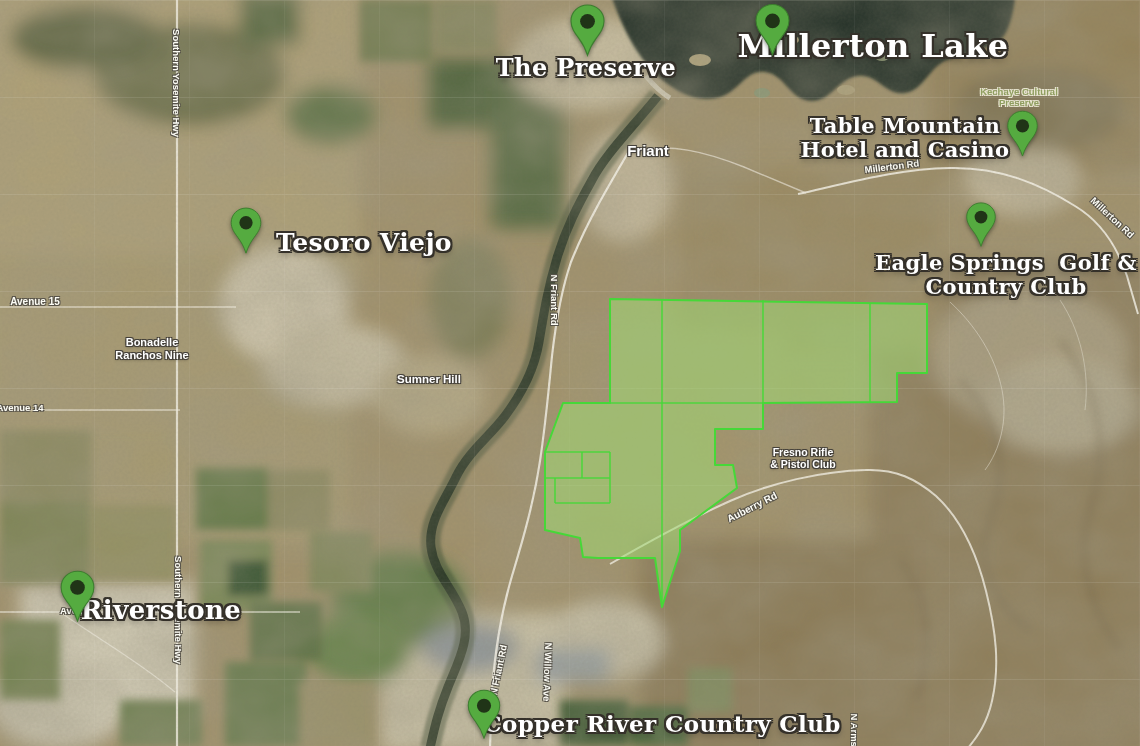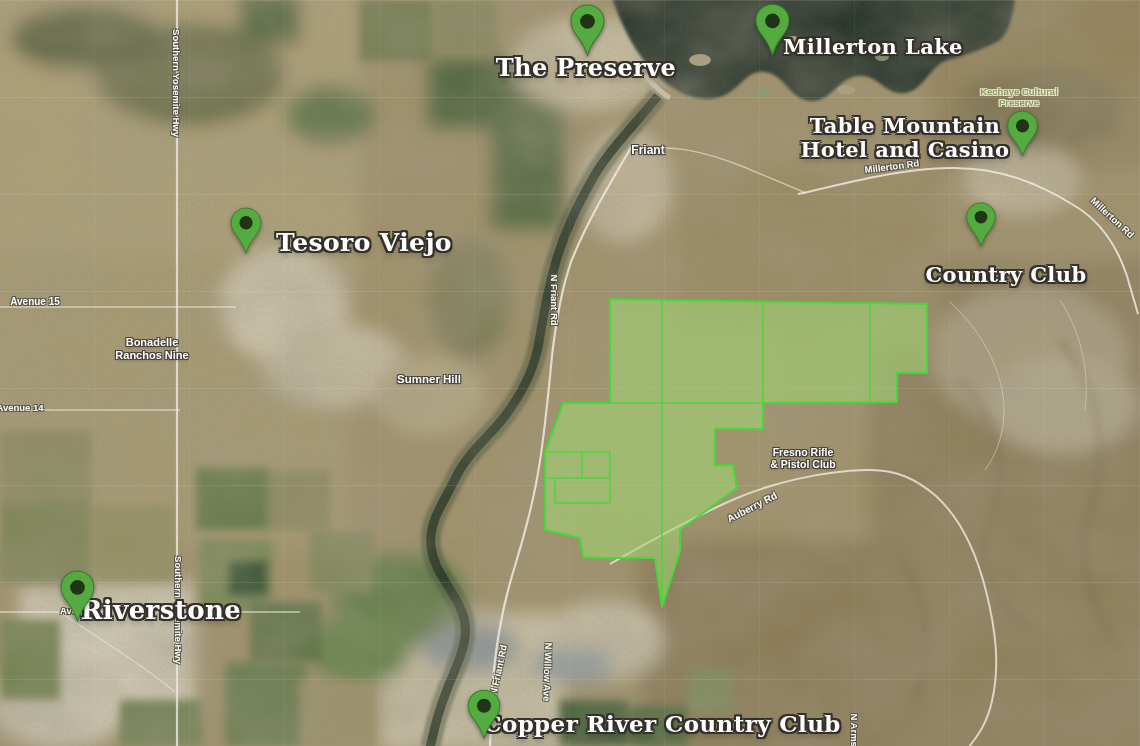--- a/index.html
+++ b/index.html
@@ -166,21 +166,21 @@
       <line x1="870" y1="303" x2="870" y2="402" stroke="#46d838" stroke-width="1.6" opacity=".9"></line>
       <line x1="545" y1="452" x2="610" y2="452" stroke="#46d838" stroke-width="1.6" opacity=".9"></line>
       <line x1="545" y1="478" x2="610" y2="478" stroke="#46d838" stroke-width="1.6" opacity=".9"></line>
       <line x1="555" y1="503" x2="610" y2="503" stroke="#46d838" stroke-width="1.6" opacity=".9"></line>
       <line x1="582" y1="452" x2="582" y2="478" stroke="#46d838" stroke-width="1.6" opacity=".9"></line>
       <line x1="610" y1="452" x2="610" y2="503" stroke="#46d838" stroke-width="1.6" opacity=".9"></line>
       <line x1="555" y1="478" x2="555" y2="503" stroke="#46d838" stroke-width="1.6" opacity=".9"></line>
     </svg>
 
   <div id="labels-layer">
-      <div class="lbl town" style="left: 648px; top: 151px; font-size: 12px; transform: translate(-50%, -50%) rotate(0deg); text-align: center;">
+      <div class="lbl town" style="left: 648px; top: 151px; font-size: 15px; transform: translate(-50%, -50%) rotate(0deg); text-align: center;">
         <span class="line">Friant</span>
       </div>
       <div class="lbl town" style="left: 429px; top: 380px; font-size: 11.5px; transform: translate(-50%, -50%) rotate(0deg);">
         <span class="line">Sumner Hill</span>
       </div>
       <div class="lbl town" style="left: 152px; top: 349px; font-size: 11px; transform: translate(-50%, -50%) rotate(0deg);">
         <span class="line">Bonadelle</span>
         <span class="line">Ranchos Nine</span>
       </div>
       <div class="lbl town" style="left: 803px; top: 458px; font-size: 10.5px; transform: translate(-50%, -50%) rotate(0deg);">
@@ -231,40 +231,41 @@
   <div id="pins-layer">
       <div class="lbl major" style="left: 586px; top: 68px; font-size: 24px; transform: translate(-50%, -50%);">
         <span class="line">The Preserve</span>
       </div>
       <div class="pin" style="left: 568.5px; top: 3px; width: 37px; height: 54px;">
         <svg viewBox="0 0 24 34">
           <path d="M12 .8 C6 .8 1.3 5.4 1.3 11.2 C1.3 15.5 3.6 18.6 6.2 22.1 C8.3 24.9 10.5 28.6 12 33.4 C13.5 28.6 15.7 24.9 17.8 22.1 C20.4 18.6 22.7 15.5 22.7 11.2 C22.7 5.4 18 .8 12 .8 Z" fill="#55ab40" stroke="#3c7e2e" stroke-width="0.7"></path>
           <circle cx="12" cy="11.4" r="4.8" fill="#203417"></circle>
         </svg>
       </div>
-      <div class="lbl major" style="left: 873px; top: 47px; font-size: 21px; transform: translate(-50%, -50%);">
+      <div class="lbl major" style="left: 873px; top: 47px; font-size: 32px; transform: translate(-50%, -50%);">
         <span class="line">Millerton Lake</span>
       </div>
       <div class="pin" style="left: 753.5px; top: 3px; width: 37px; height: 53px;">
         <svg viewBox="0 0 24 34">
           <path d="M12 .8 C6 .8 1.3 5.4 1.3 11.2 C1.3 15.5 3.6 18.6 6.2 22.1 C8.3 24.9 10.5 28.6 12 33.4 C13.5 28.6 15.7 24.9 17.8 22.1 C20.4 18.6 22.7 15.5 22.7 11.2 C22.7 5.4 18 .8 12 .8 Z" fill="#55ab40" stroke="#3c7e2e" stroke-width="0.7"></path>
           <circle cx="12" cy="11.4" r="4.8" fill="#203417"></circle>
         </svg>
       </div>
       <div class="lbl major" style="left: 905px; top: 138px; font-size: 21px; transform: translate(-50%, -50%);">
         <span class="line">Table Mountain</span>
         <span class="line">Hotel and Casino</span>
       </div>
       <div class="pin" style="left: 1005.5px; top: 109px; width: 33px; height: 49px;">
         <svg viewBox="0 0 24 34">
           <path d="M12 .8 C6 .8 1.3 5.4 1.3 11.2 C1.3 15.5 3.6 18.6 6.2 22.1 C8.3 24.9 10.5 28.6 12 33.4 C13.5 28.6 15.7 24.9 17.8 22.1 C20.4 18.6 22.7 15.5 22.7 11.2 C22.7 5.4 18 .8 12 .8 Z" fill="#55ab40" stroke="#3c7e2e" stroke-width="0.7"></path>
           <circle cx="12" cy="11.4" r="4.8" fill="#203417"></circle>
         </svg>
       </div>
       <div class="lbl major" style="left: 1006px; top: 275px; font-size: 21px; transform: translate(-50%, -50%);">
+        <span class="line">Eagle Springs  Golf &amp;</span>
         <span class="line">Country Club</span>
       </div>
       <div class="pin" style="left: 965px; top: 201px; width: 32px; height: 47px;">
         <svg viewBox="0 0 24 34">
           <path d="M12 .8 C6 .8 1.3 5.4 1.3 11.2 C1.3 15.5 3.6 18.6 6.2 22.1 C8.3 24.9 10.5 28.6 12 33.4 C13.5 28.6 15.7 24.9 17.8 22.1 C20.4 18.6 22.7 15.5 22.7 11.2 C22.7 5.4 18 .8 12 .8 Z" fill="#55ab40" stroke="#3c7e2e" stroke-width="0.7"></path>
           <circle cx="12" cy="11.4" r="4.8" fill="#203417"></circle>
         </svg>
       </div>
       <div class="lbl major" style="left: 336px; top: 242px; font-size: 25px; transform: translate(-50%, -50%); margin-left: 28px;">
         <span class="line">Tesoro Viejo</span>

